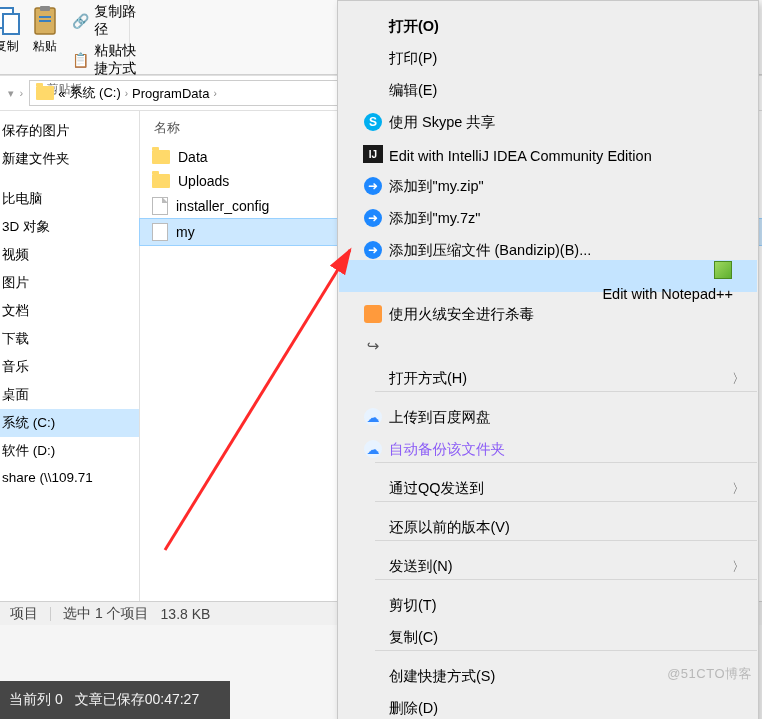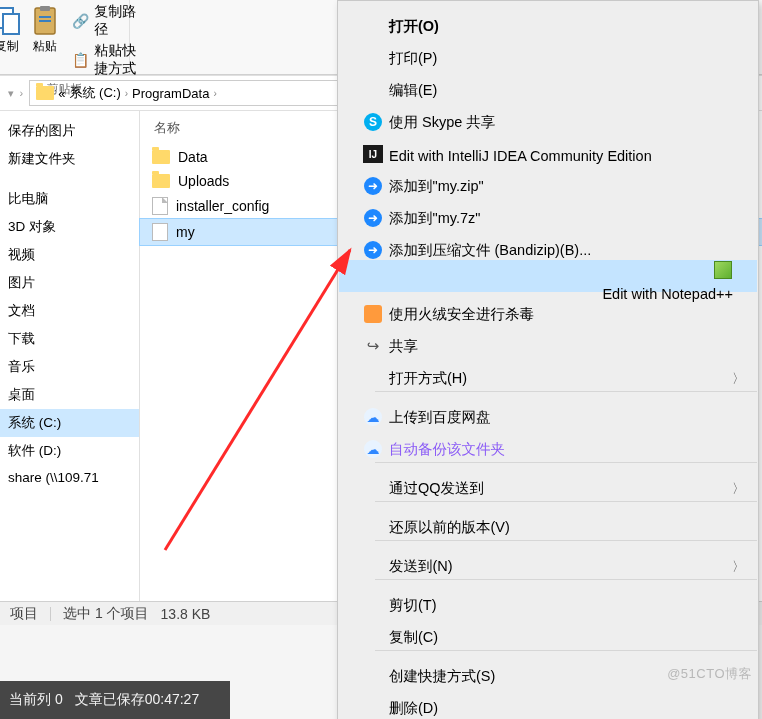--- a/index.html
+++ b/index.html
@@ -17,21 +17,21 @@
 
 .addr-bar { height: 36px; background: #fff; border-top: 1px solid #e0e0e0; border-bottom: 1px solid #e0e0e0; display: flex; align-items: center; padding: 4px 8px; gap: 6px; }
 .addr-nav { display: flex; gap: 6px; align-items: center; }
 .addr-icnav { color: #999; font-size: 11px; }
 .addr-path { flex: 1; height: 26px; border: 1px solid #ccc; display: flex; align-items: center; padding: 0 6px; gap: 4px; }
 .addr-seg { font-size: 13px; }
 .addr-sep { color: #888; font-size: 10px; }
 
 .body-area { display: flex; height: 490px; background: #fff; }
 .nav-tree { width: 140px; border-right: 1px solid #e0e0e0; padding-top: 6px; overflow: hidden; }
-.nav-item { padding: 5px 8px; font-size: 13.5px; white-space: nowrap; }
+.nav-item { padding: 5px 2px; font-size: 13.5px; white-space: nowrap; }
 .nav-item.sel { background: #cce8ff; }
 
 .file-pane { flex: 1; }
 .file-header { padding: 8px 14px; font-size: 13px; color: #555; }
 .file-list { }
 .file-row { display: flex; align-items: center; gap: 8px; padding: 4px 12px; }
 .file-row.sel { background: #cce8ff; outline: 1px solid #99d1ff; }
 .folder-ic { width: 18px; height: 14px; background: #ffd96a; border-radius: 1px; position: relative; }
 .folder-ic::before { content: ""; position: absolute; left: 0; top: -3px; width: 7px; height: 3px; background: #ffd96a; border-radius: 1px 1px 0 0; }
 .file-ic { width: 16px; height: 18px; background: #fff; border: 1px solid #bbb; position: relative; }
@@ -236,21 +236,20 @@
       <span class="cm-label">Edit with Notepad++</span>
     </div>
   <div class="cm-item">
       <span class="cm-icon">
         <span class="huorong-ic"></span>
       </span>
       <span class="cm-label">使用火绒安全进行杀毒</span>
     </div>
   <div class="cm-item">
       <span class="cm-icon share-ic">↪</span>
-      <span class="cm-label">共享</span>
     </div>
   <div class="cm-item">
       <span class="cm-icon"></span>
       <span class="cm-label">打开方式(H)</span>
       <span class="cm-arrow">〉</span>
     </div>
   <div class="cm-sep"></div>
   <div class="cm-item">
       <span class="cm-icon">
         <span class="baidu-ic">☁</span>

